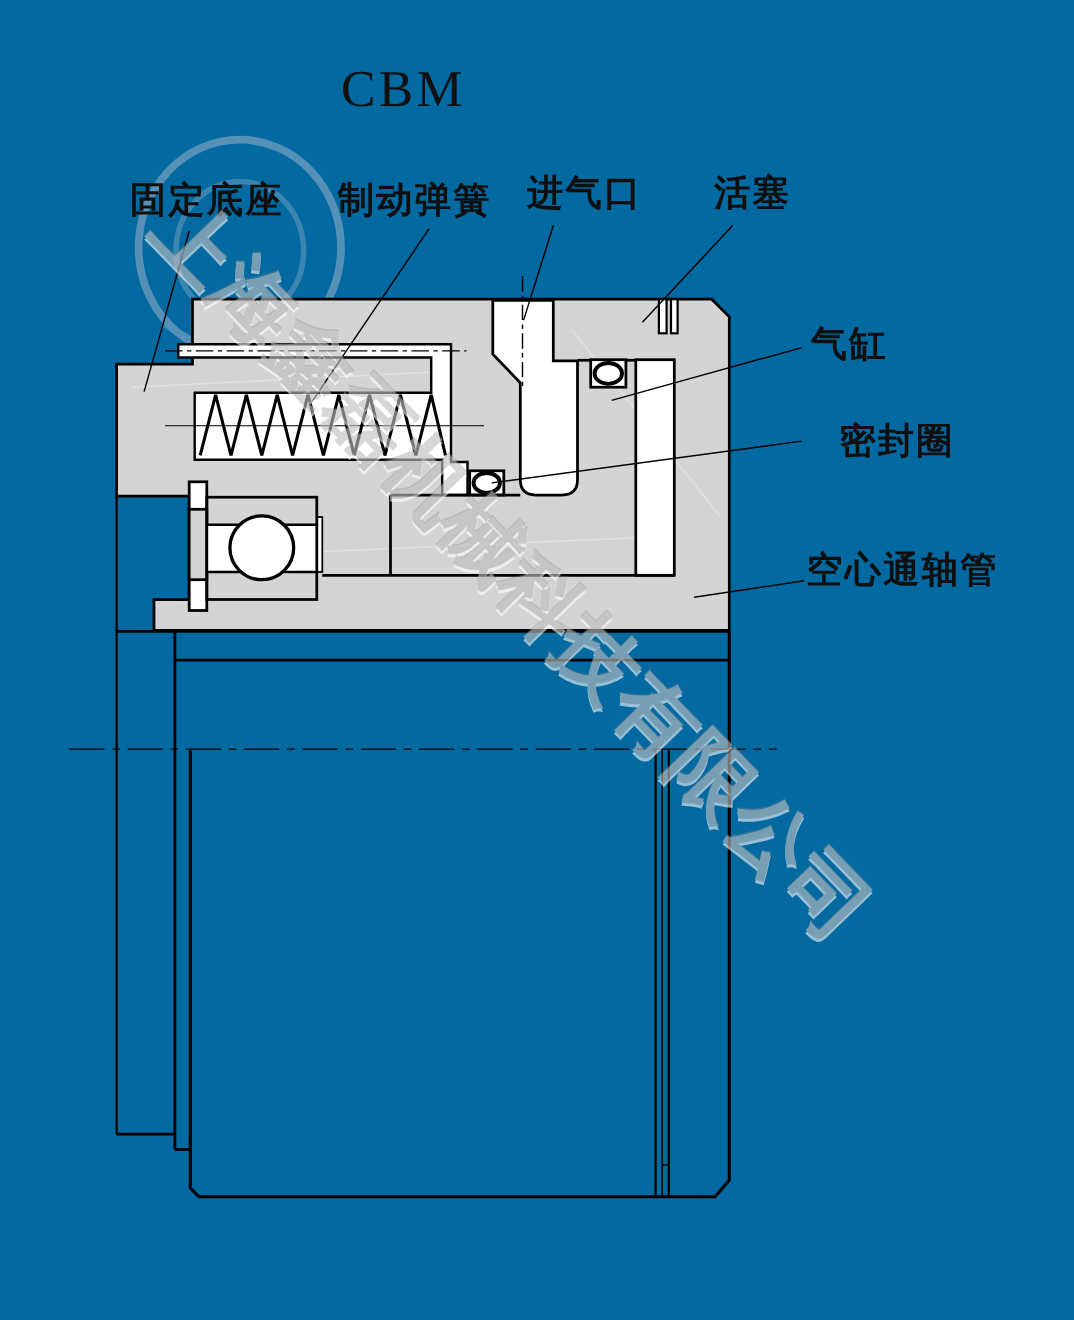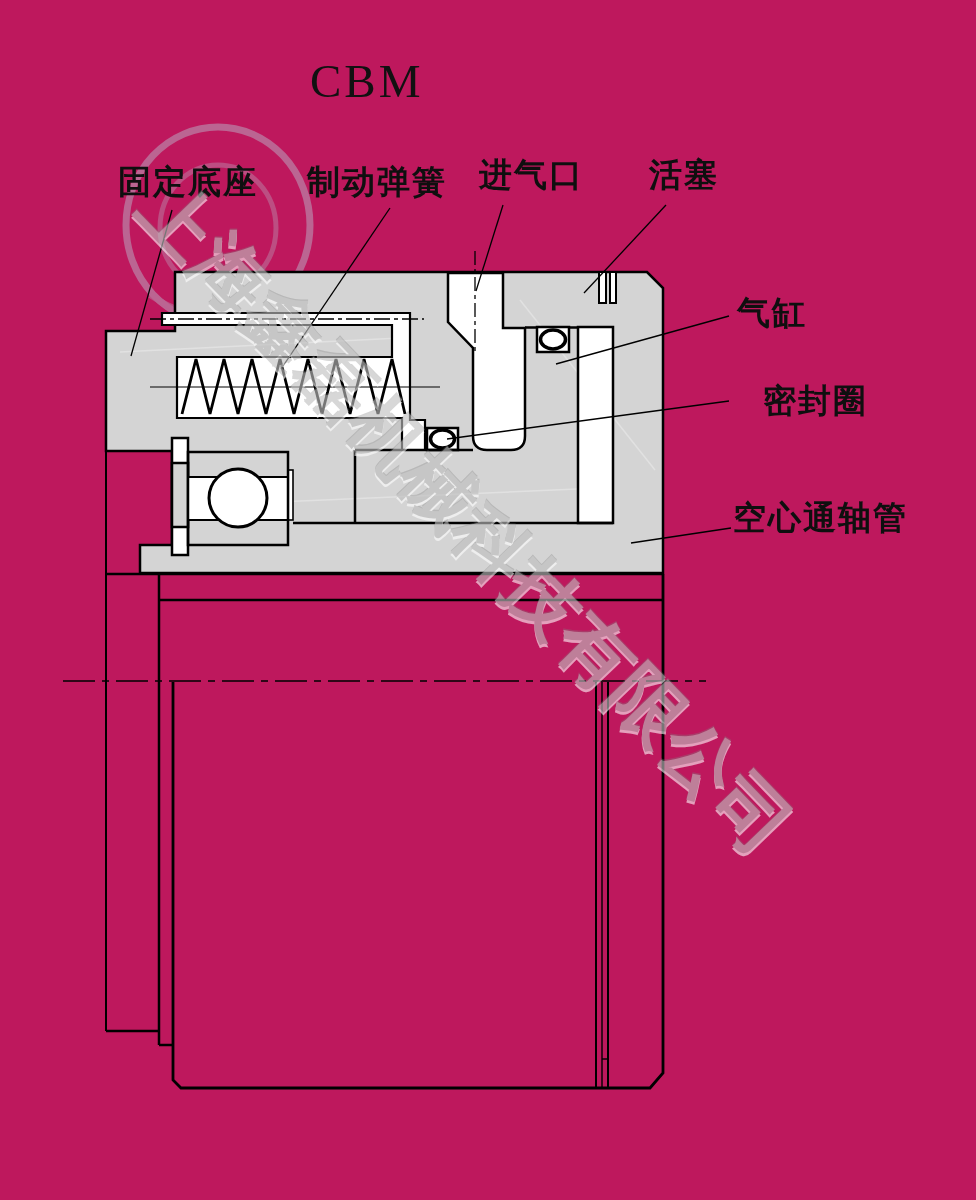--- a/index.html
+++ b/index.html
@@ -1,16 +1,16 @@
 <!DOCTYPE html>
 <html><head>
 <meta charset="utf-8">
 <style>
   html,body{margin:0;padding:0;background:#fff;}
-  #page{position:relative;width:976px;height:1200px;background:#be185d;overflow:hidden;
+  #page{position:relative;width:976px;height:1200px;background:#0369a1;overflow:hidden;
         font-family:"Liberation Sans",sans-serif;}
   #drawing{position:absolute;left:0;top:0;}
   .lbl{position:absolute;color:#0f0f0f;font-size:33px;font-weight:600;white-space:nowrap;
        font-family:"Liberation Sans",sans-serif;letter-spacing:2px;}
   #title{position:absolute;left:310px;top:54px;font-family:"Liberation Serif",serif;
          font-size:47px;font-weight:500;letter-spacing:3px;color:#111;}
   #watermark{position:absolute;left:188px;top:160px;transform:rotate(46deg);
              transform-origin:0 0;font-size:74px;letter-spacing:1px;white-space:nowrap;
              color:#bfbfbf;opacity:.62;font-weight:700;
              text-shadow:2px 2px 0 rgba(255,255,255,.95),-1px -1px 0 rgba(130,130,130,.55);

